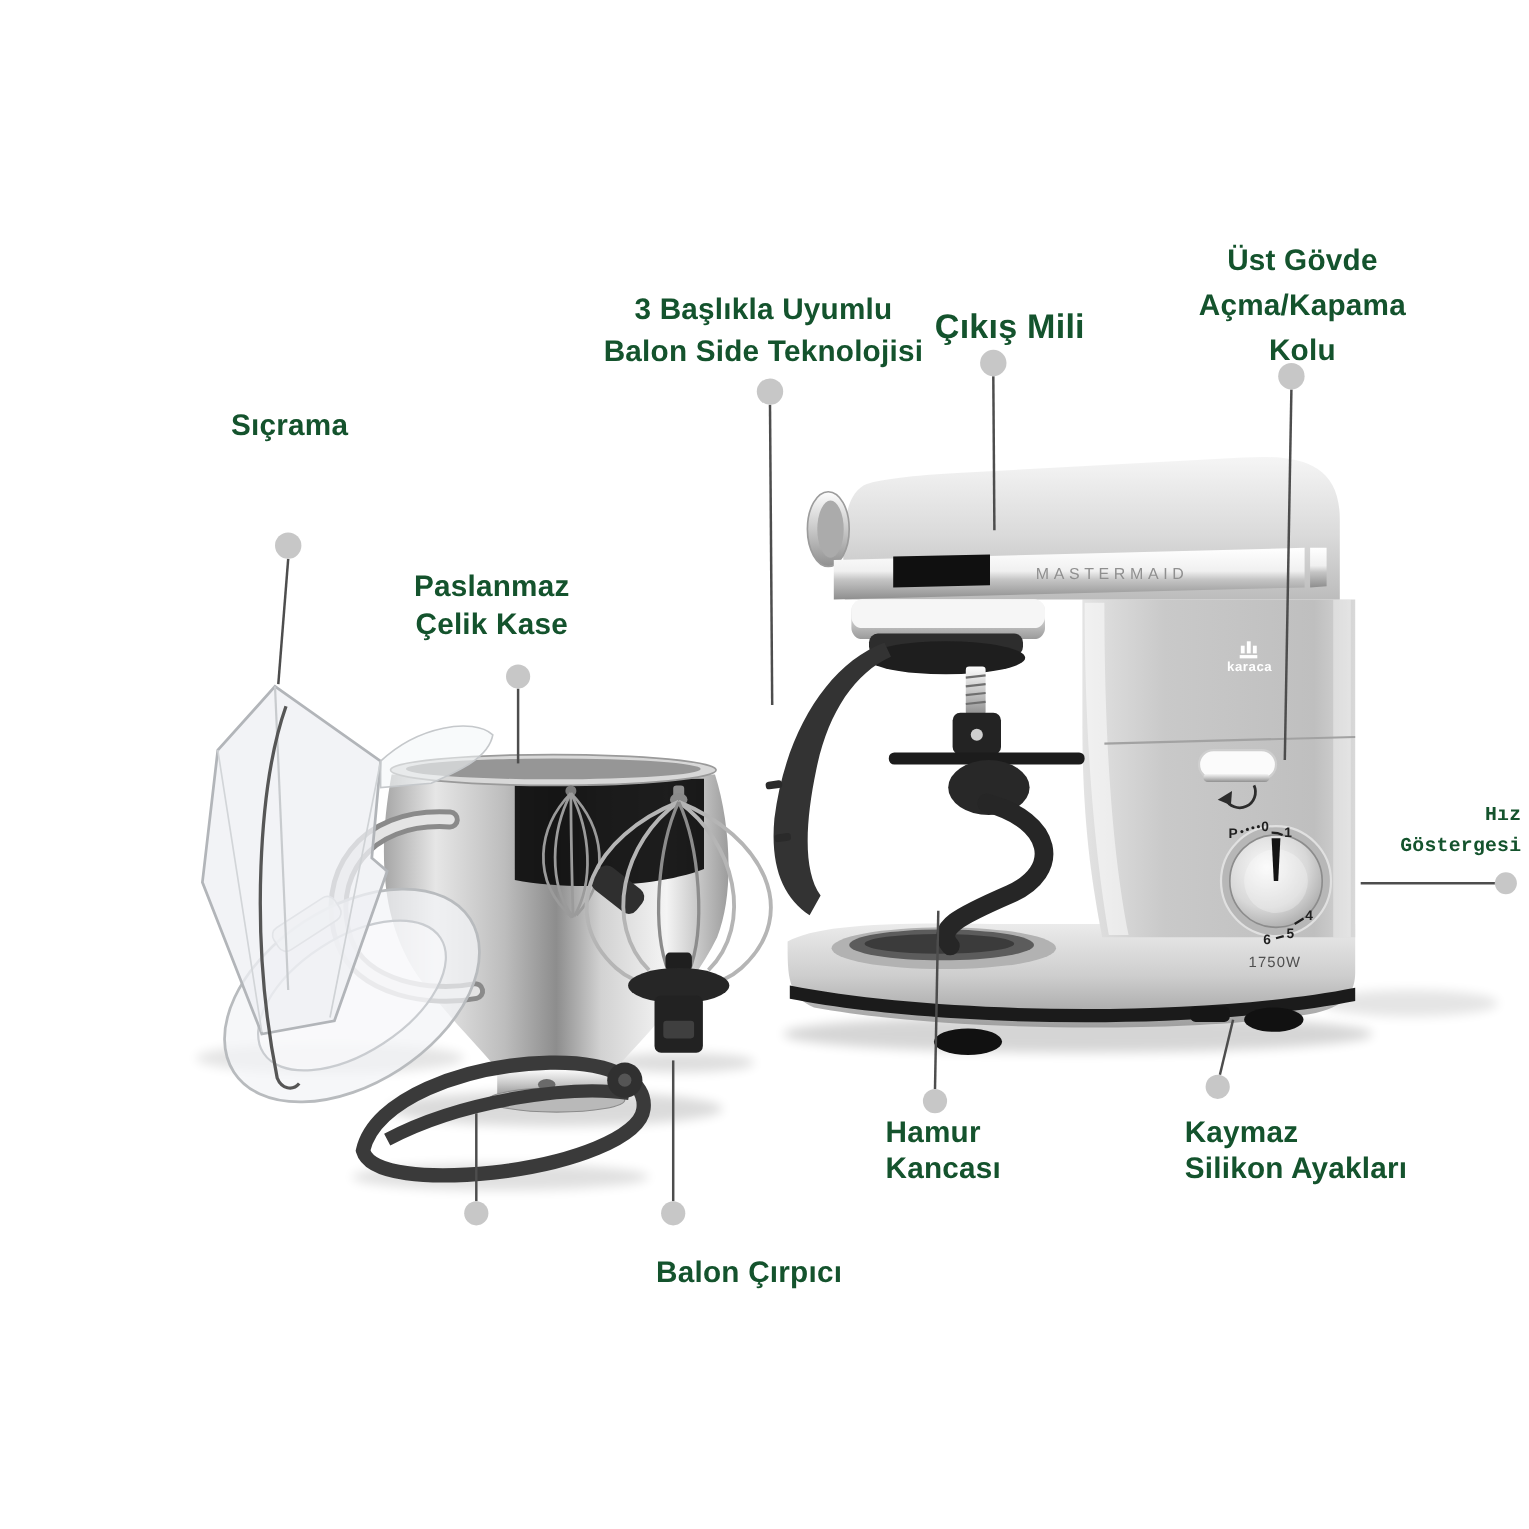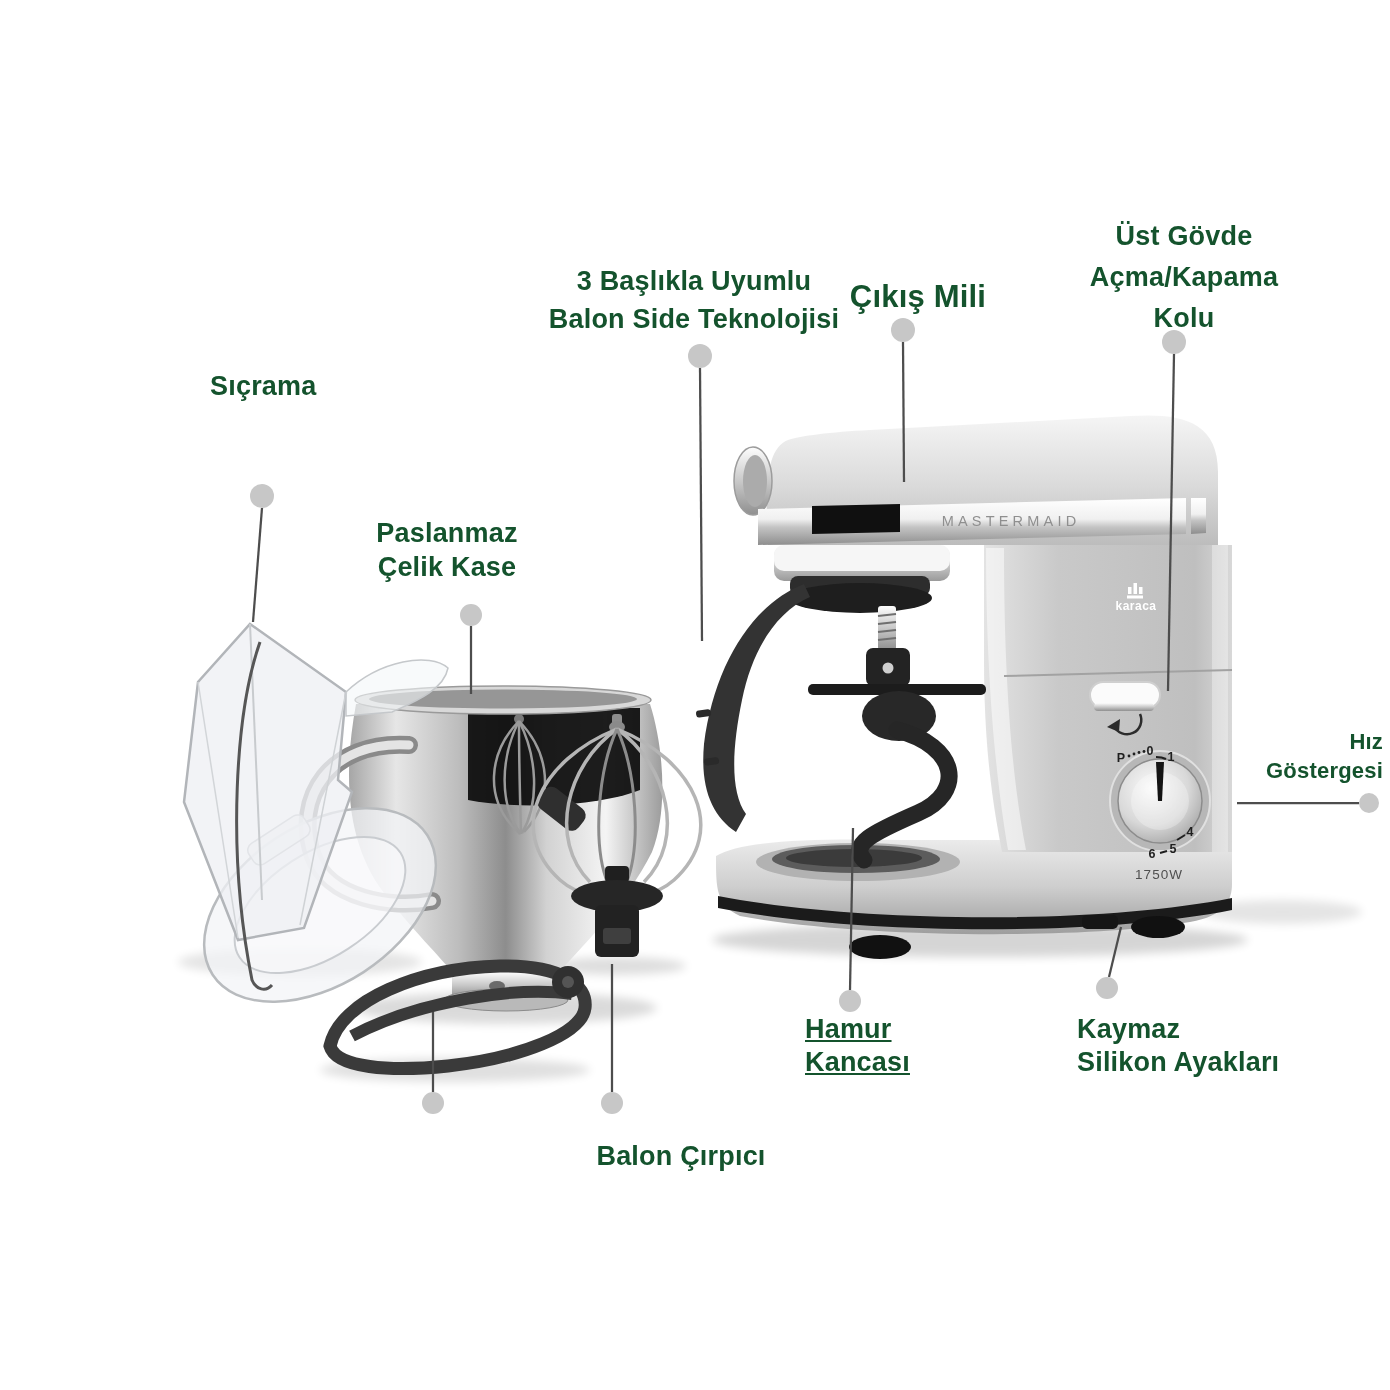--- a/index.html
+++ b/index.html
@@ -280,26 +280,26 @@
 
 <div class="label l" style="left:210px;top:370px;width:320px;font-size:27px;line-height:33px;">
   <span>Sıçrama</span>
 </div>
 
 <div class="label c" style="left:297px;top:516px;width:300px;font-size:27px;line-height:34px;">
   <span>Paslanmaz</span>
   <span>Çelik Kase</span>
 </div>
 
-<div class="label r" style="left:1133px;top:727px;width:250px;font-size:22px;line-height:29px;">
+<div class="label r" style="left:1133px;top:727px;width:250px;font-size:18px;line-height:29px;font-family:Liberation Mono, monospace;">
   <span>Hız</span>
   <span>Göstergesi</span>
 </div>
 
-<div class="label l" style="left:805px;top:1013px;width:260px;font-size:27px;line-height:33px;text-decoration:underline;">
+<div class="label l" style="left:805px;top:1013px;width:260px;font-size:27px;line-height:33px;">
   <span>Hamur</span>
   <span>Kancası</span>
 </div>
 
 <div class="label l" style="left:1077px;top:1013px;width:300px;font-size:27px;line-height:33px;">
   <span>Kaymaz</span>
   <span>Silikon Ayakları</span>
 </div>
 
 

